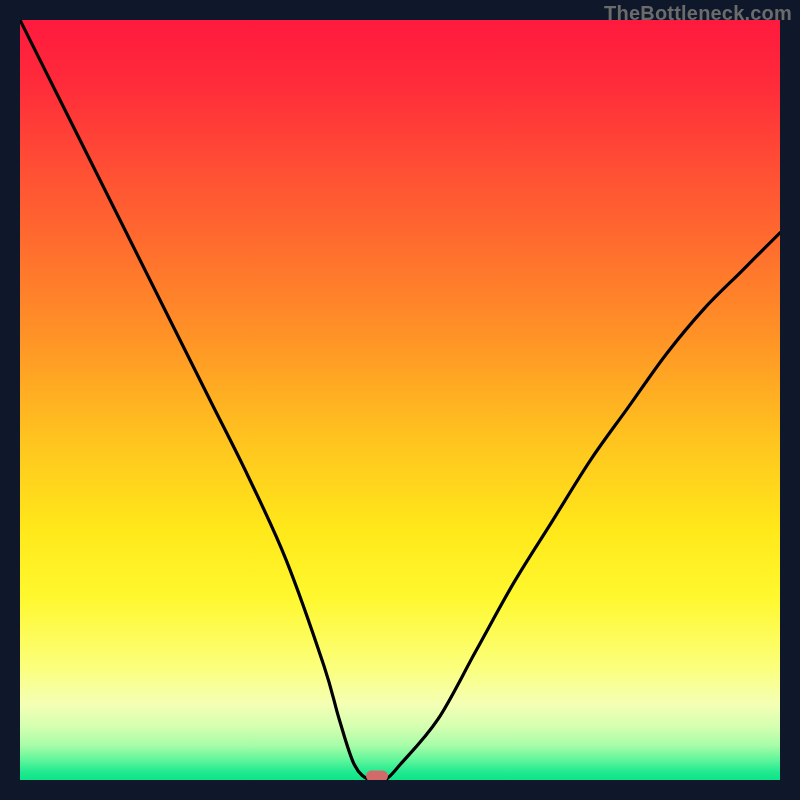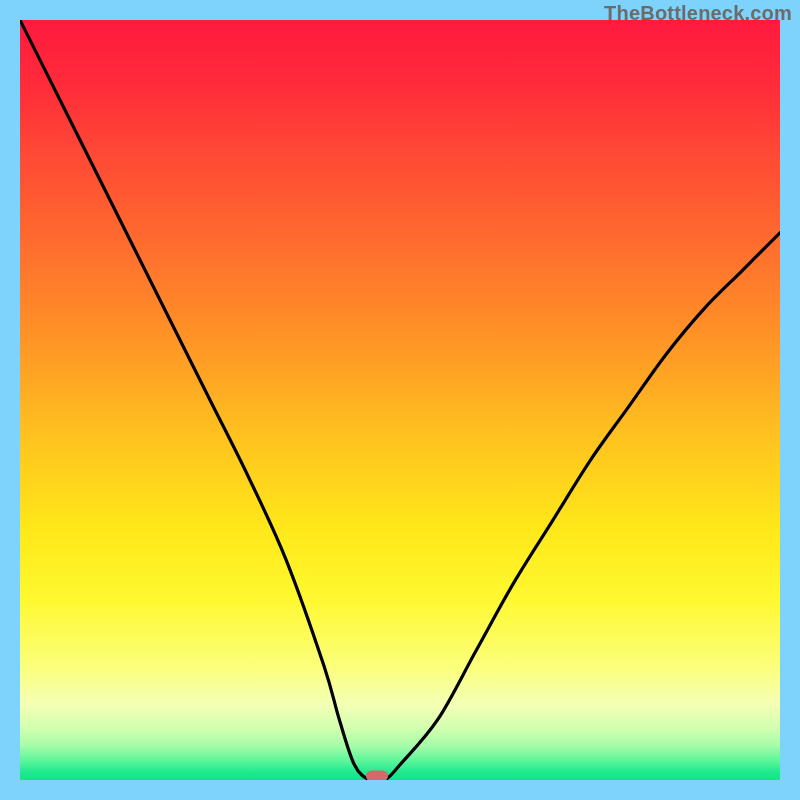--- a/index.html
+++ b/index.html
@@ -8,21 +8,21 @@
     width: 800px;
     height: 800px;
     background: #000;
     overflow: hidden;
     font-family: Arial, Helvetica, sans-serif;
   }
   .canvas {
     position: relative;
     width: 800px;
     height: 800px;
-    background: #7dd3fc;
+    background: #0f172a;
   }
   .plot-area {
     position: absolute;
     left: 20px;
     top: 20px;
     width: 760px;
     height: 760px;
     overflow: hidden;
   }
   .gradient-bg {

